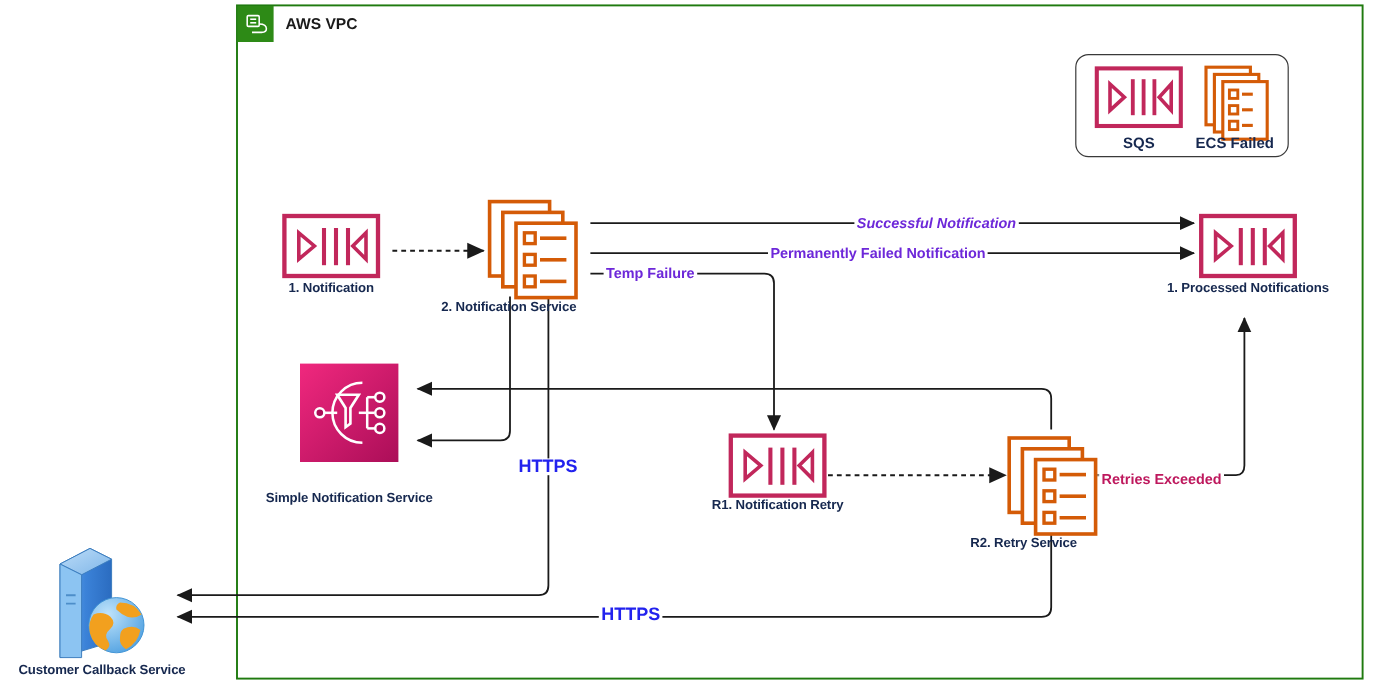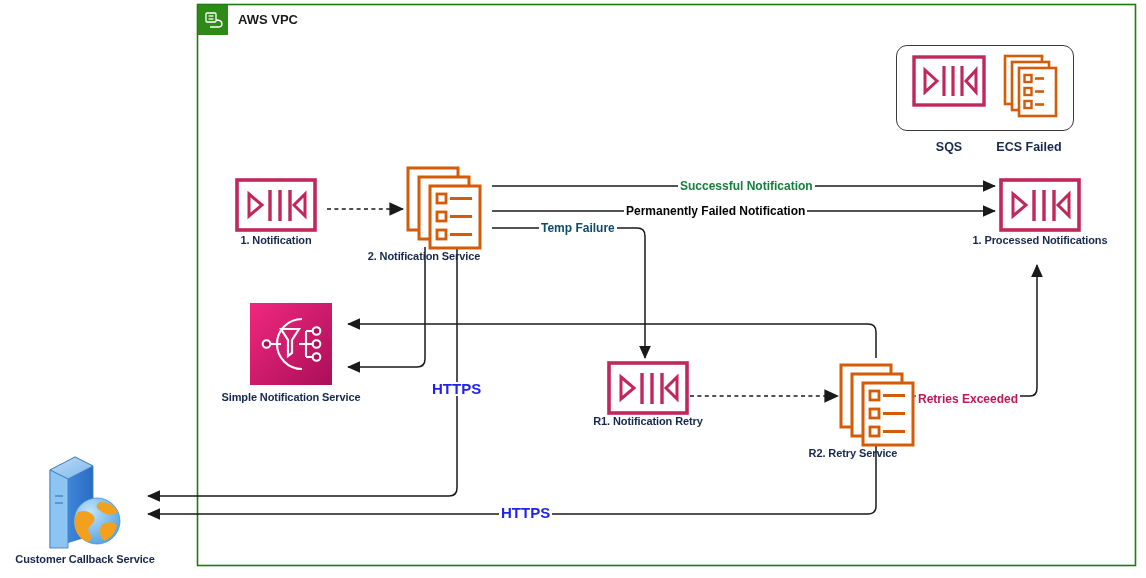--- a/index.html
+++ b/index.html
@@ -52,21 +52,20 @@
     border-radius: 11px;
     background: #ffffff;
   }
   .legend-label {
     position: absolute;
     font-size: 12.5px;
     font-weight: bold;
     color: #16284f;
     text-align: center;
     white-space: nowrap;
-    margin-top: 28px;
   }
 </style>
 </head>
 <body>
 
 <div id="canvas">
 
   <svg class="layer">
     <rect x="197.5" y="4.5" width="938" height="561" fill="none" stroke="#1f7a0f" stroke-width="1.6"></rect>
 
@@ -250,25 +249,25 @@
       <circle cx="97" cy="521" r="23" fill="url(#globeG)" stroke="#3f92d4" stroke-width="0.8"></circle>
       <path d="M78 512 q8 -3 14 2 q5 5 0 10 q-6 5 -2 10 q3 5 -2 8 q-10 -3 -13 -14 q-2 -10 3 -16 z" fill="#f2a01e"></path>
       <path d="M100 502 q12 0 18 10 q-6 4 -12 2 q-5 -2 -9 -6 q-1 -4 3 -6 z" fill="#f2a01e"></path>
       <path d="M103 524 q8 -4 14 1 q-2 11 -12 16 q-6 -4 -5 -10 q0 -5 3 -7 z" fill="#f2a01e"></path>
     </g>
   </svg>
 
   <div class="node-label" style="left:196px; top:234px; width:160px;">1. Notification</div>
   <div class="node-label" style="left:344px; top:250px; width:160px;">2. Notification Service</div>
   <div class="node-label" style="left:952px; top:234px; width:176px;">1. Processed Notifications</div>
-  <div class="node-label" style="left:201px; top:391px; width:180px;">Simple Notification Service</div>
+  <div class="node-label" style="left:201px; top:409px; width:180px;">Simple Notification Service</div>
   <div class="node-label" style="left:568px; top:415px; width:160px;">R1. Notification Retry</div>
   <div class="node-label" style="left:773px; top:447px; width:160px;">R2. Retry Service</div>
   <div class="node-label" style="left:3px; top:553px; width:164px;">Customer Callback Service</div>
 
-  <div class="edge-label" style="left:678px; top:179px; color:#15803d;">Successful Notification</div>
-  <div class="edge-label" style="left:624px; top:204px; color:#000000;">Permanently Failed Notification</div>
-  <div class="edge-label" style="left:539px; top:221px; color:#0c4a6e;">Temp Failure</div>
+  <div class="edge-label" style="left:712px; top:179px; color:#6d28d9;font-style:italic;">Successful Notification</div>
+  <div class="edge-label" style="left:640px; top:204px; color:#6d28d9;">Permanently Failed Notification</div>
+  <div class="edge-label" style="left:503px; top:221px; color:#6d28d9;">Temp Failure</div>
   <div class="edge-label" style="left:430px; top:382px; color:#2222ee; font-size:15px;">HTTPS</div>
   <div class="edge-label" style="left:916px; top:392px; color:#be185d;">Retries Exceeded</div>
   <div class="edge-label" style="left:499px; top:506px; color:#2222ee; font-size:15px;">HTTPS</div>
 
 </div>
 
 </body></html>

